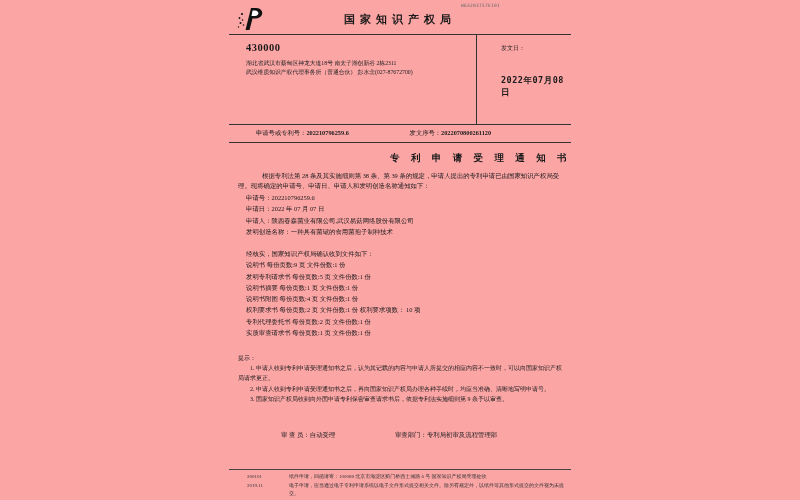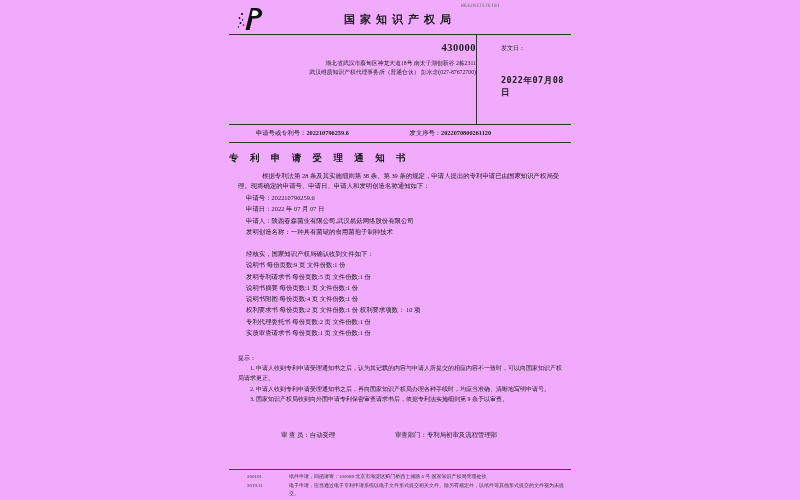--- a/index.html
+++ b/index.html
@@ -1,56 +1,56 @@
 <!DOCTYPE html>
 <html><head>
 <meta charset="utf-8">
 <style>
   html,body{margin:0;padding:0;background:#ffffff;}
   .canvas{
     width:800px;height:500px;position:relative;overflow:hidden;
-    background:#f0abfc;color:#1a1a1a;
+    background:#fca5a5;color:#1a1a1a;
     font-family:"Liberation Serif","DejaVu Serif",serif;
   }
   .page{
     width:342px;height:500px;margin:0 auto;position:relative;
   }
   .print-code{
     position:absolute;top:3px;left:232px;
     font-size:4.5px;color:#666;letter-spacing:.3px;
     font-family:"DejaVu Sans Mono",monospace;
   }
   .header{position:relative;height:34px;}
   .logo{position:absolute;left:7px;top:6px;}
   .office-name{
     text-align:center;padding-top:12px;
     font-size:11px;font-weight:bold;letter-spacing:5px;
   }
   .band{
     display:flex;border-top:1px solid #333;border-bottom:1px solid #333;
     height:89px;
   }
-  .band-left{flex:1;padding:7px 0 0 17px;text-align:right;}
+  .band-left{flex:1;padding:7px 0 0 17px;}
   .postal-code{font-size:10.5px;font-weight:bold;letter-spacing:.5px;}
   .addr{font-size:5.8px;line-height:1.55;margin-top:6px;color:#222;}
   .band-right{
     width:95px;border-left:1px solid #333;padding:9px 0 0 24px;box-sizing:border-box;
   }
   .issue-date-label{font-size:6px;}
   .issue-date{
     margin-top:22px;font-size:8.5px;font-weight:bold;letter-spacing:.5px;
     font-family:"DejaVu Sans Mono","Liberation Mono",monospace;
   }
   .ref-row{
     border-bottom:1px solid #333;padding:4px 0 4px 27px;font-size:6.3px;
   }
   .ref-left{display:inline-block;width:152px;}
   .ref-num{font-weight:bold;}
   .notice-title{
-    text-align:left;font-size:9.5px;font-weight:bold;letter-spacing:4.5px;
+    text-align:right;font-size:9.5px;font-weight:bold;letter-spacing:4.5px;
     margin:9px 0 6px 0;
   }
   .content{margin:0 9px;font-size:6.4px;line-height:1.62;}
   .intro{text-indent:24px;}
   .fields{margin-left:8px;line-height:1.8;}
   .confirm-block{margin-top:11px;}
   .confirm-line{margin-left:8px;}
   .doc-list{margin-left:8px;line-height:1.76;}
   .notes{margin:15px 9px 0 9px;font-size:6px;line-height:1.7;color:#222;}
   .note-item{text-indent:12px;}

